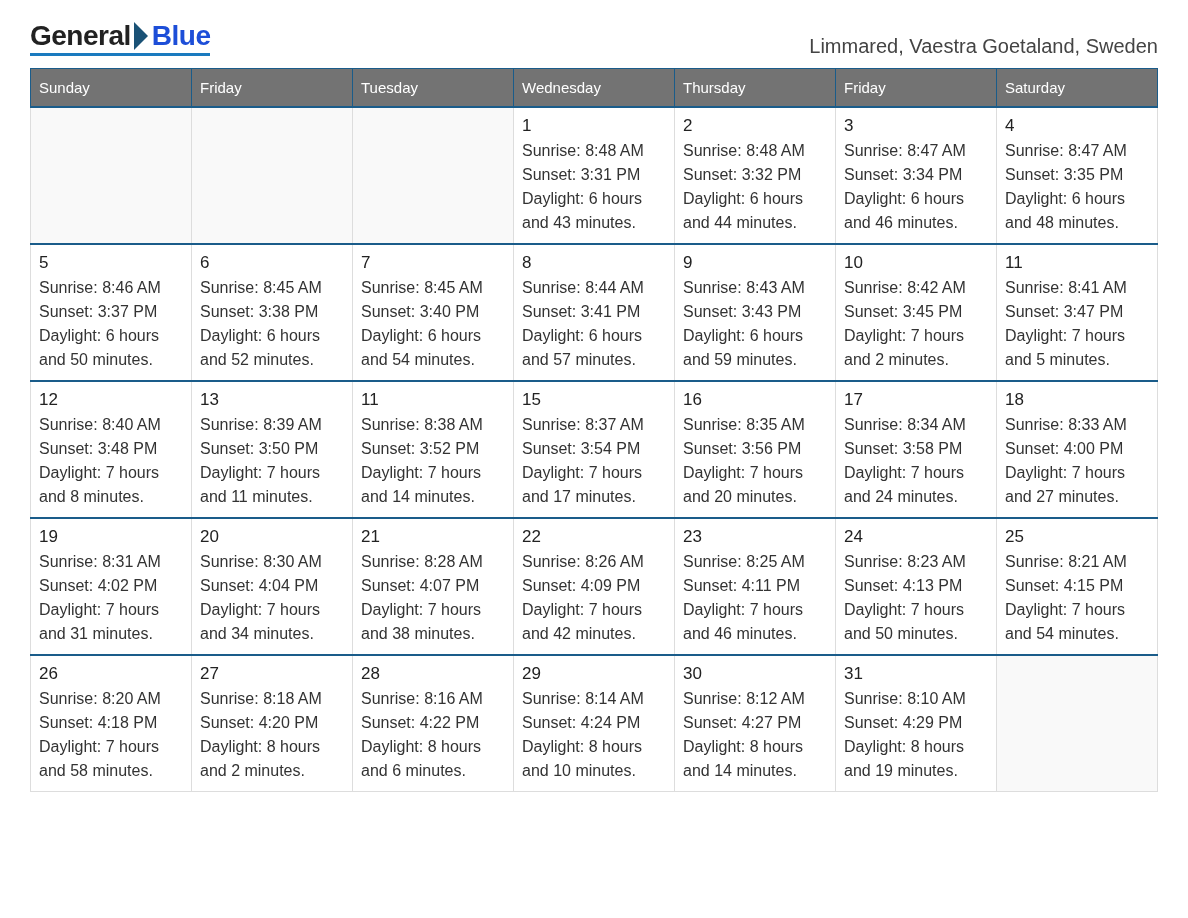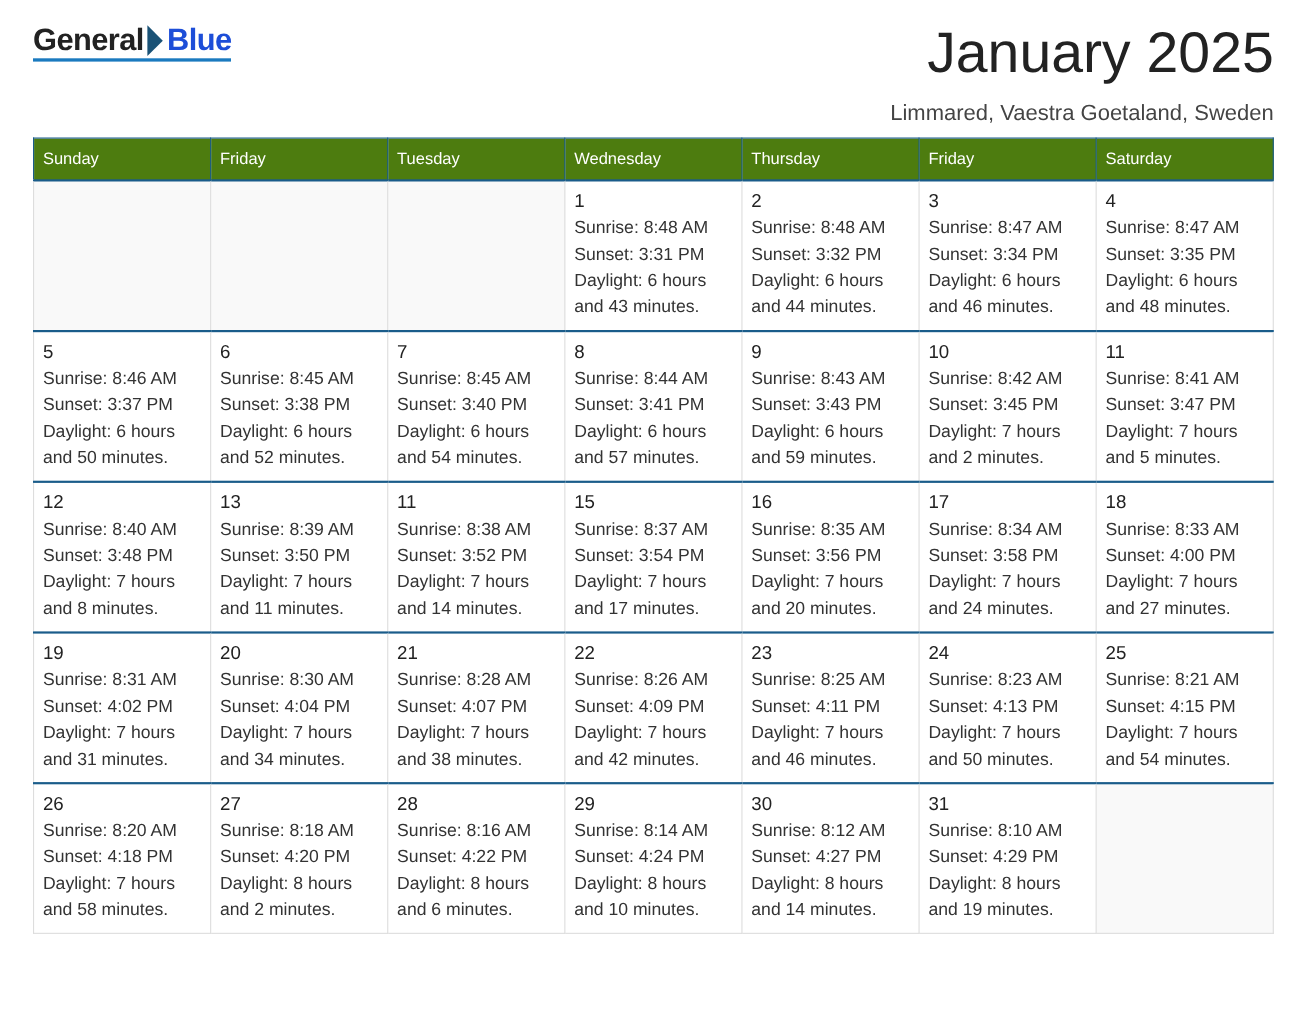--- a/index.html
+++ b/index.html
@@ -16,21 +16,20 @@
       align-items: flex-start;
       margin-bottom: 10px;
     }
     .logo {
       display: flex;
       flex-direction: column;
       align-items: flex-start;
     }
     .logo-text {
       display: flex;
-      align-items: center;
     }
     .logo-general {
       font-size: 28px;
       font-weight: bold;
       color: #222;
       letter-spacing: -0.5px;
     }
     .logo-arrow {
       width: 0;
       height: 0;
@@ -66,21 +65,21 @@
       font-size: 20px;
       color: #444;
       margin-top: 15px;
     }
     .calendar {
       width: 100%;
       border-collapse: collapse;
       margin-top: 8px;
     }
     .calendar th {
-      background: #4d7c0f;
+      background: #737373;
       color: #fff;
       padding: 10px 8px;
       font-size: 15px;
       font-weight: normal;
       text-align: left;
       border: 1px solid #1a5c8a;
     }
     .calendar td {
       vertical-align: top;
       padding: 8px 8px;
@@ -118,21 +117,20 @@
 <div class="header">
   <div class="logo">
     <div class="logo-text">
       <span class="logo-general">General</span>
       <div class="logo-arrow"></div>
       <span class="logo-blue">Blue</span>
     </div>
     <div class="logo-underline"></div>
   </div>
   <div class="title-section">
-    <div class="month-title">January 2025</div>
     <div class="location">Limmared, Vaestra Goetaland, Sweden</div>
   </div>
 </div>
 
 <table class="calendar">
   <thead>
     <tr>
     <th>Sunday</th>
         <th>Friday</th>
         <th>Tuesday</th>

